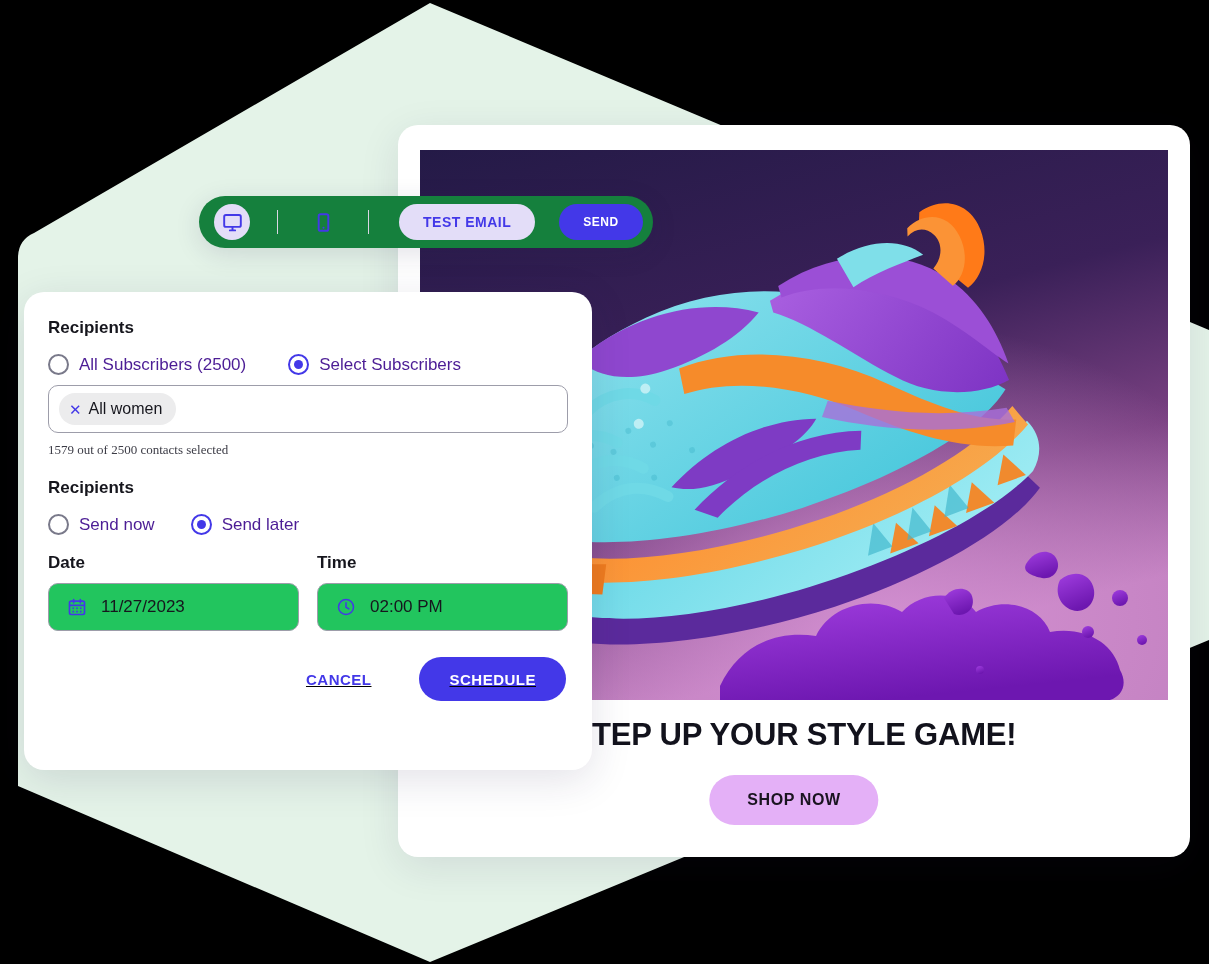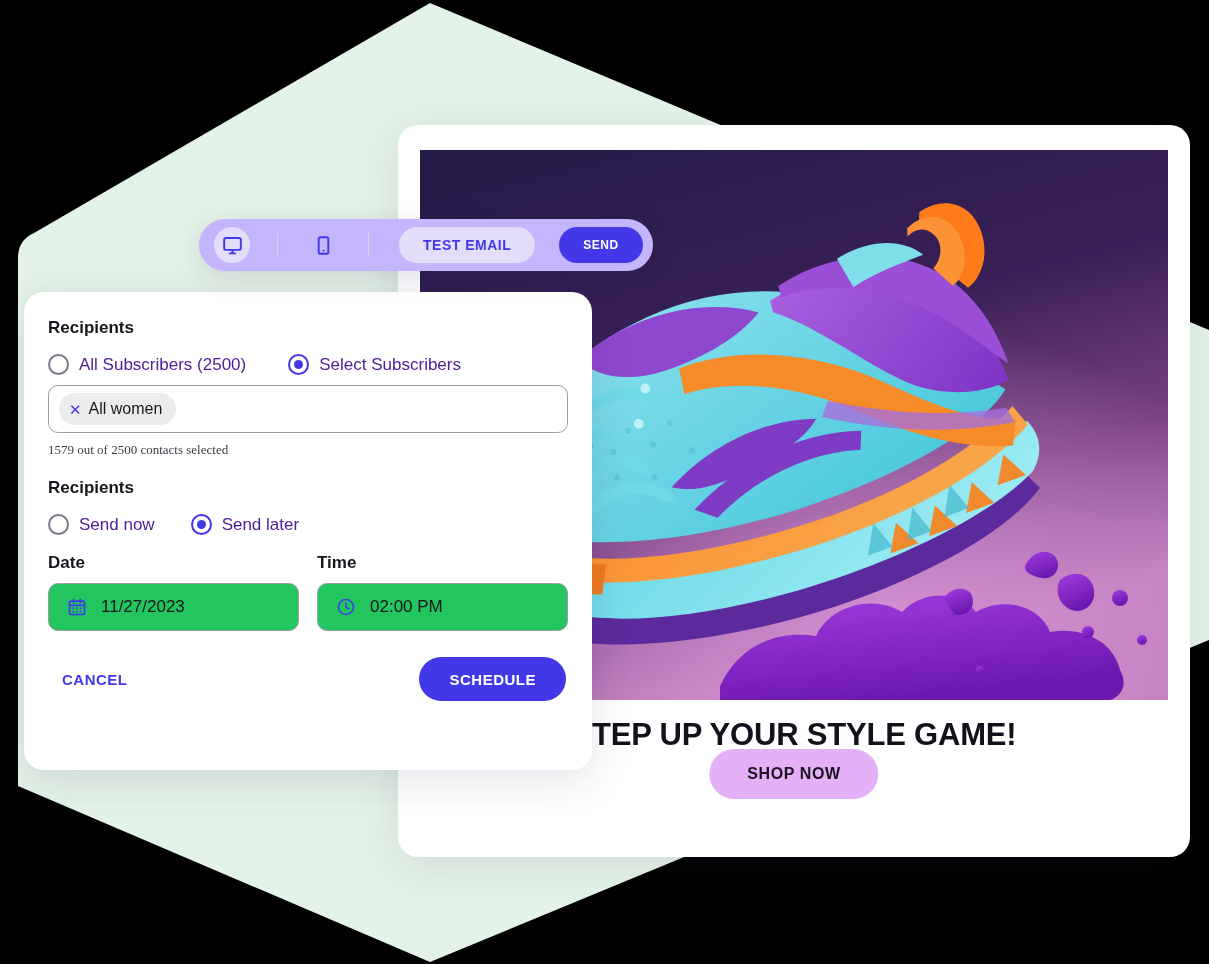--- a/index.html
+++ b/index.html
@@ -63,40 +63,40 @@
     letter-spacing: -0.2px;
     color: #12121c;
     font-family: "Liberation Sans", sans-serif;
     white-space: nowrap;
   }
 
   .shop-now-btn {
     position: absolute;
     left: 50%;
     transform: translateX(-50%);
-    top: 624px;
+    top: 650px;
     background: #e4b0f7;
     color: #1a1420;
     border: none;
     border-radius: 26px;
     padding: 16px 38px;
     font-size: 16px;
     font-weight: bold;
     letter-spacing: 0.6px;
     font-family: "Liberation Sans", sans-serif;
     cursor: pointer;
   }
 
   
   .toolbar {
     position: absolute;
     left: 199px;
-    top: 219px;
+    top: 196px;
     height: 52px;
-    background: #c4b5fd;
+    background: #15803d;
     border-radius: 26px;
     display: flex;
     align-items: center;
     padding: 0 10px;
     gap: 16px;
     box-shadow: 0 6px 26px rgba(40, 30, 80, 0.13);
     z-index: 20;
   }
 
   .tb-icon-btn {
@@ -279,24 +279,25 @@
   .dt-value {
     margin-left: 14px;
     font-size: 17px;
     color: #16161d;
     font-family: "Liberation Sans", sans-serif;
   }
 
   .actions {
     display: flex;
     align-items: center;
-    justify-content: space-between;
+    justify-content: flex-end;
     margin-top: 26px;
-    gap: 19px;
+    gap: 34px;
     padding-right: 2px;
+    text-decoration: underline;
   }
 
   .btn-cancel {
     background: transparent;
     border: none;
     color: #4338e8;
     font-size: 15px;
     font-weight: bold;
     letter-spacing: 0.5px;
     font-family: "Liberation Sans", sans-serif;

